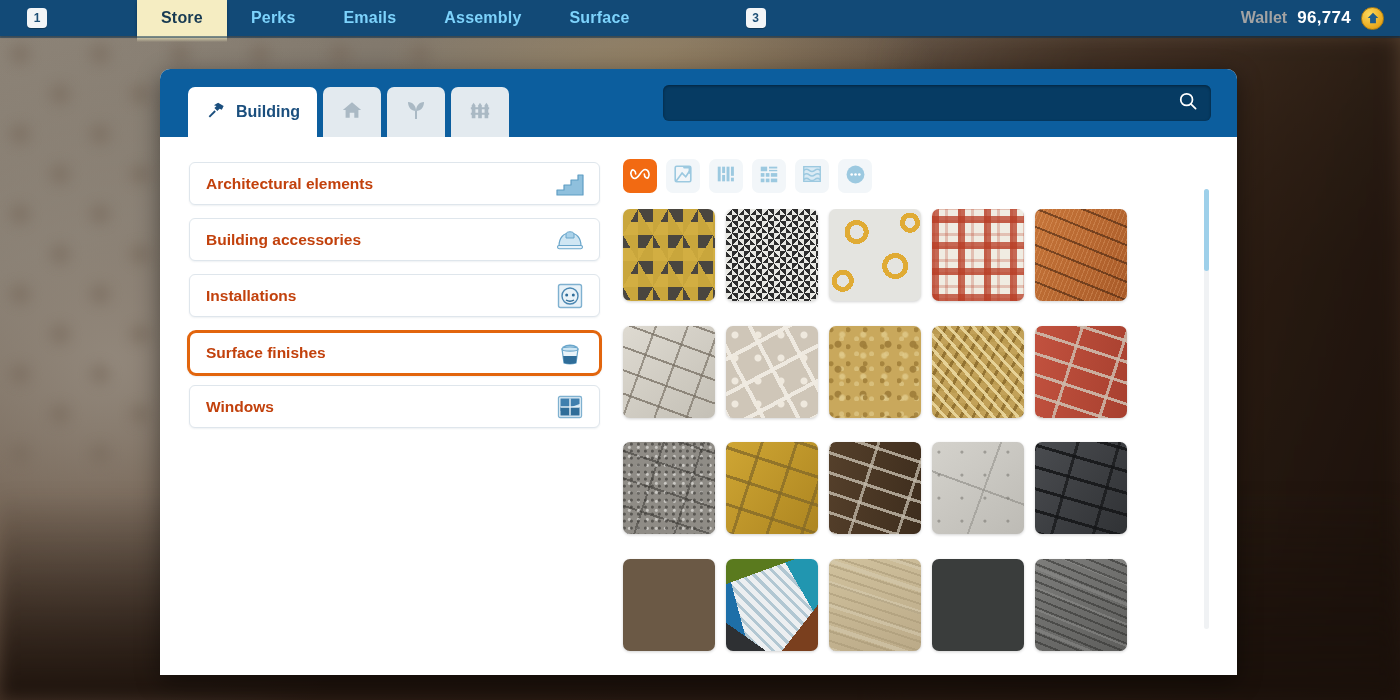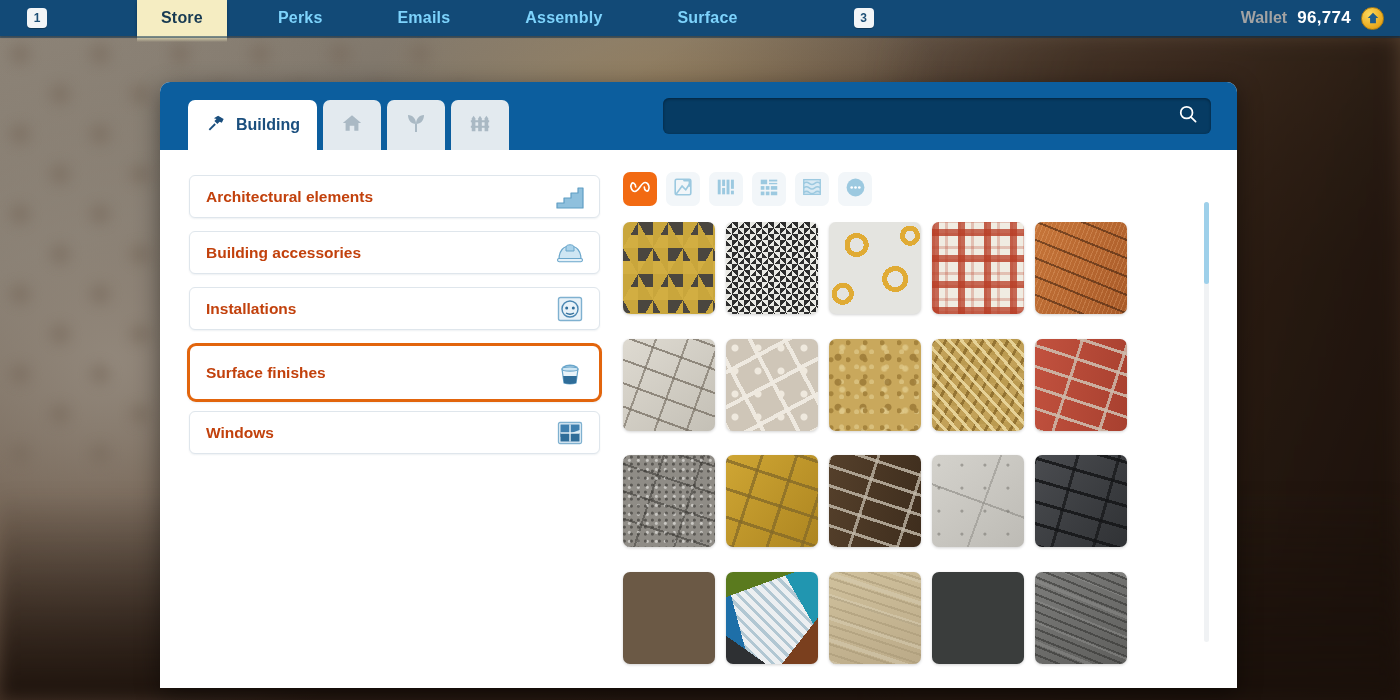--- a/index.html
+++ b/index.html
@@ -53,21 +53,21 @@
     background: rgba(11,52,84,.5);
   }
   .badge {
     width: 20px; height: 20px; border-radius: 4px;
     background: #f2f5f7; color: #1d4f76;
     font-size: 12px; font-weight: bold;
     display: flex; align-items: center; justify-content: center;
     box-shadow: 0 1px 0 rgba(0,0,0,.25);
   }
   #badge-left-wrap { display:flex; align-items:center; padding-left: 27px; }
-  .nav-tabs { display: flex; align-items: stretch; margin-left: 90px; gap: 27px; }
+  .nav-tabs { display: flex; align-items: stretch; margin-left: 90px; }
   .nav-tab {
     position: relative;
     padding: 0 24px;
     display: flex; align-items: center; justify-content: center;
     color: #7dd3fc;
     font-size: 16px; font-weight: bold;
     letter-spacing: .2px;
     cursor: pointer;
     white-space: nowrap;
   }
@@ -89,21 +89,21 @@
   #wallet-amount { color:#ffffff; font-size:17px; font-weight:bold; letter-spacing:.3px;}
   #coin {
     width: 23px; height: 23px; border-radius: 50%;
     background: radial-gradient(circle at 35% 30%, #ffd95c, #e8a81c 70%, #c98a10);
     border: 1px solid #b37f10;
     display:flex; align-items:center; justify-content:center;
   }
 
   
   #panel {
-    position: absolute; left: 160px; top: 82px;
+    position: absolute; left: 160px; top: 69px;
     width: 1077px; height: 606px;
     background: #ffffff;
     border-radius: 10px 10px 0 0;
     box-shadow: 0 6px 24px rgba(0,0,0,.45);
     overflow: hidden;
     z-index: 30;
   }
   #panel-header {
     height: 68px; background: #0c5e9e;
     position: relative;
@@ -152,21 +152,21 @@
     display: flex; align-items: center;
     padding: 0 12px 0 16px;
     cursor: pointer;
     box-shadow: 0 1px 2px rgba(20,50,80,.07);
   }
   .cat-item.hover { border-color: #7fc0e8; border-width: 2px; padding-left:15px;}
   .cat-item.selected {
     border: 3px solid #e2650d;
     border-radius: 9px;
     margin-left: -2px; margin-right: -2px;
-    height: 59px;
+    height: 46px;
     margin-bottom: 9px;
   }
   .cat-label { color: #c2410c; font-size: 15.5px; font-weight: bold; }
   .cat-icon { margin-left: auto; width: 34px; height: 34px; display:flex; align-items:center; justify-content:center;}
 
   
   #items-col { flex: 1; padding: 22px 0 0 0; position: relative; }
   #filter-row { display: flex; gap: 9px; padding-left: 5px; }
   .filter-btn {
     width: 34px; height: 34px; border-radius: 7px;

